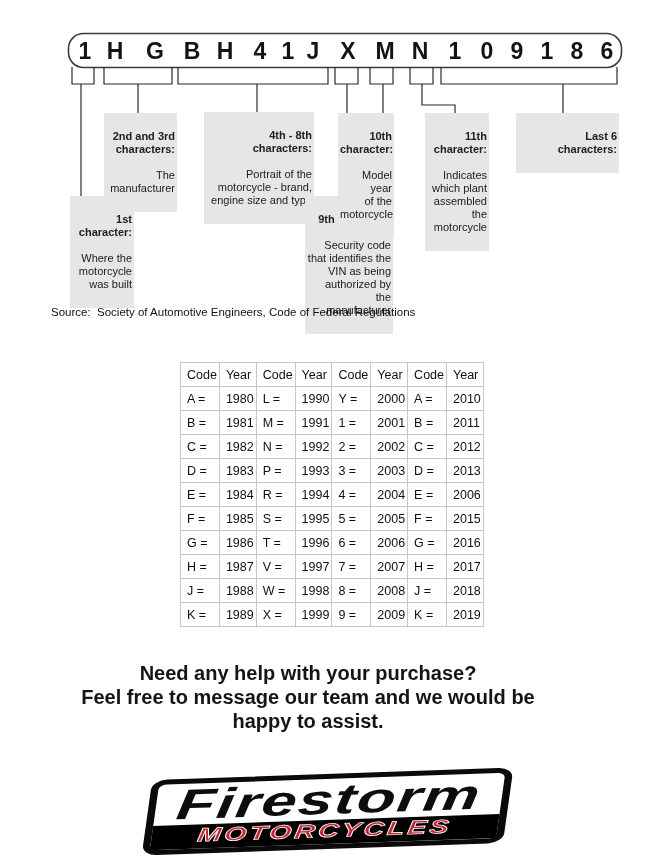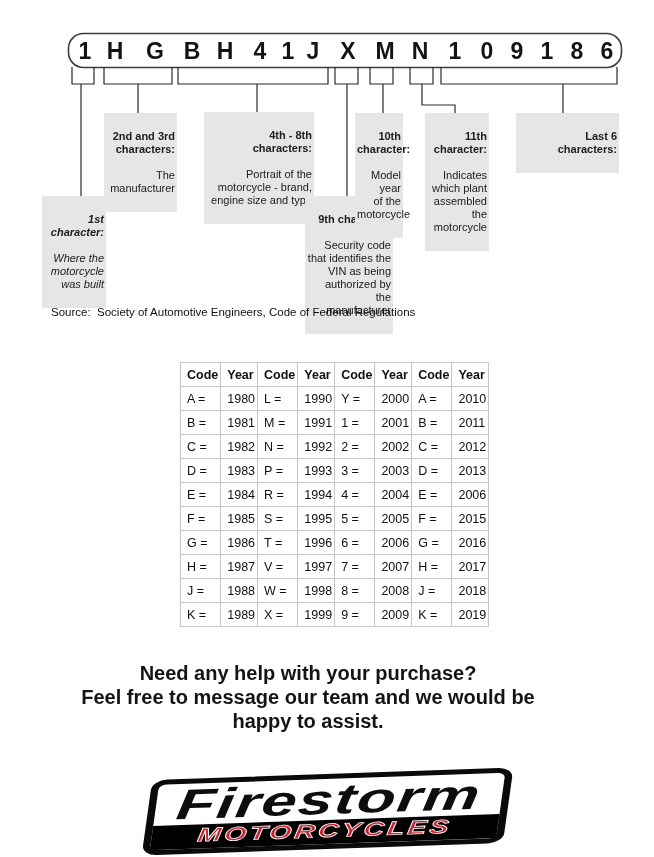--- a/index.html
+++ b/index.html
@@ -22,21 +22,21 @@
   .source{position:absolute;left:51px;top:296px;font-size:11.5px;color:#111;white-space:pre;margin-top:10px;}
   
   .year-table{
     position:absolute;left:180px;top:362px;border-collapse:collapse;table-layout:fixed;
     font-size:12.5px;color:#101010;
   }
   .year-table th,.year-table td{
     border:1px solid #c6c6c6;padding:3px 2px 3px 6px;text-align:left;
     height:17px;vertical-align:middle;overflow:hidden;
   }
-  .year-table th{font-weight:bold;margin-top:14px;}
+  .year-table th{font-weight:normal;margin-top:14px;}
   .col-code{width:38px;}
   .col-year{width:30px;}
   
   .help{
     position:absolute;left:0;top:661px;width:616px;text-align:center;
     font-size:20px;font-weight:bold;line-height:24px;white-space:pre-line;color:#141414;
   }
   
   .logo-wrap{position:absolute;left:0;top:774px;width:654px;display:flex;justify-content:center;}
   .logo-box{
@@ -83,21 +83,21 @@
         </g>
       <path class="bracket" d="M72 67 L72 84 L94 84 L94 67 M81 84 L81 196"></path>
       <path class="bracket" d="M104 67 L104 84 L172 84 L172 67 M138 84 L138 113"></path>
       <path class="bracket" d="M178 67 L178 84 L328 84 L328 67 M257 84 L257 112"></path>
       <path class="bracket" d="M335 67 L335 84 L358 84 L358 67 M347 84 L347 196"></path>
       <path class="bracket" d="M370 67 L370 84 L393 84 L393 67 M383 84 L383 113"></path>
       <path class="bracket" d="M410 67 L410 84 L433 84 L433 67 M422 84 L422 105 L455 105 L455 113"></path>
       <path class="bracket" d="M441 67 L441 84 L617 84 L617 67 M563 84 L563 113"></path>
     </svg>
 
-    <div class="callout" style="left:42px;top:196px;width:64px;font-style:italic;">
+    <div class="callout" style="left:70px;top:196px;width:64px;">
       <div class="callout-title">1st
 character:</div>
       <div class="callout-body">Where the
 motorcycle
 was built</div>
     </div>
 
     <div class="callout" style="left:104px;top:113px;width:73px;">
       <div class="callout-title">2nd and 3rd
 characters:</div>
@@ -115,21 +115,21 @@
 
     <div class="callout" style="left:305px;top:196px;width:88px;">
       <div class="callout-title">9th character:</div>
       <div class="callout-body">Security code
 that identifies the
 VIN as being
 authorized by the
 manufacturer</div>
     </div>
 
-    <div class="callout" style="left:355px;top:113px;width:48px;">
+    <div class="callout" style="left:338px;top:113px;width:56px;">
       <div class="callout-title">10th
 character:</div>
       <div class="callout-body">Model year
 of the
 motorcycle</div>
     </div>
 
     <div class="callout" style="left:425px;top:113px;width:64px;">
       <div class="callout-title">11th
 character:</div>

